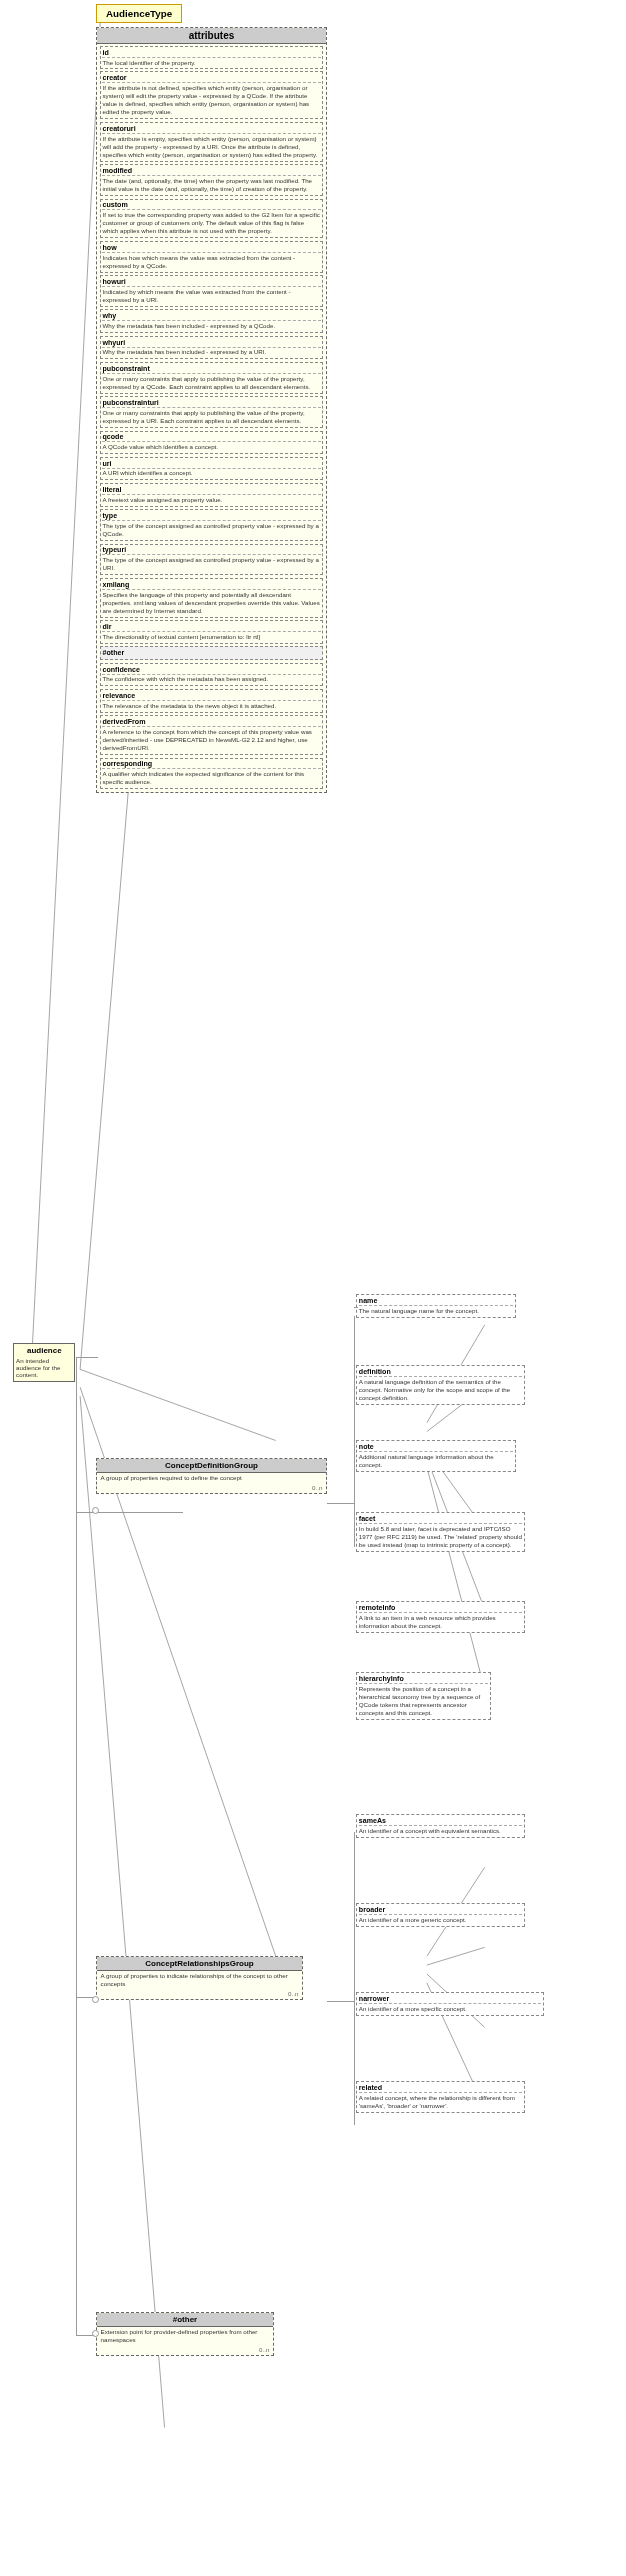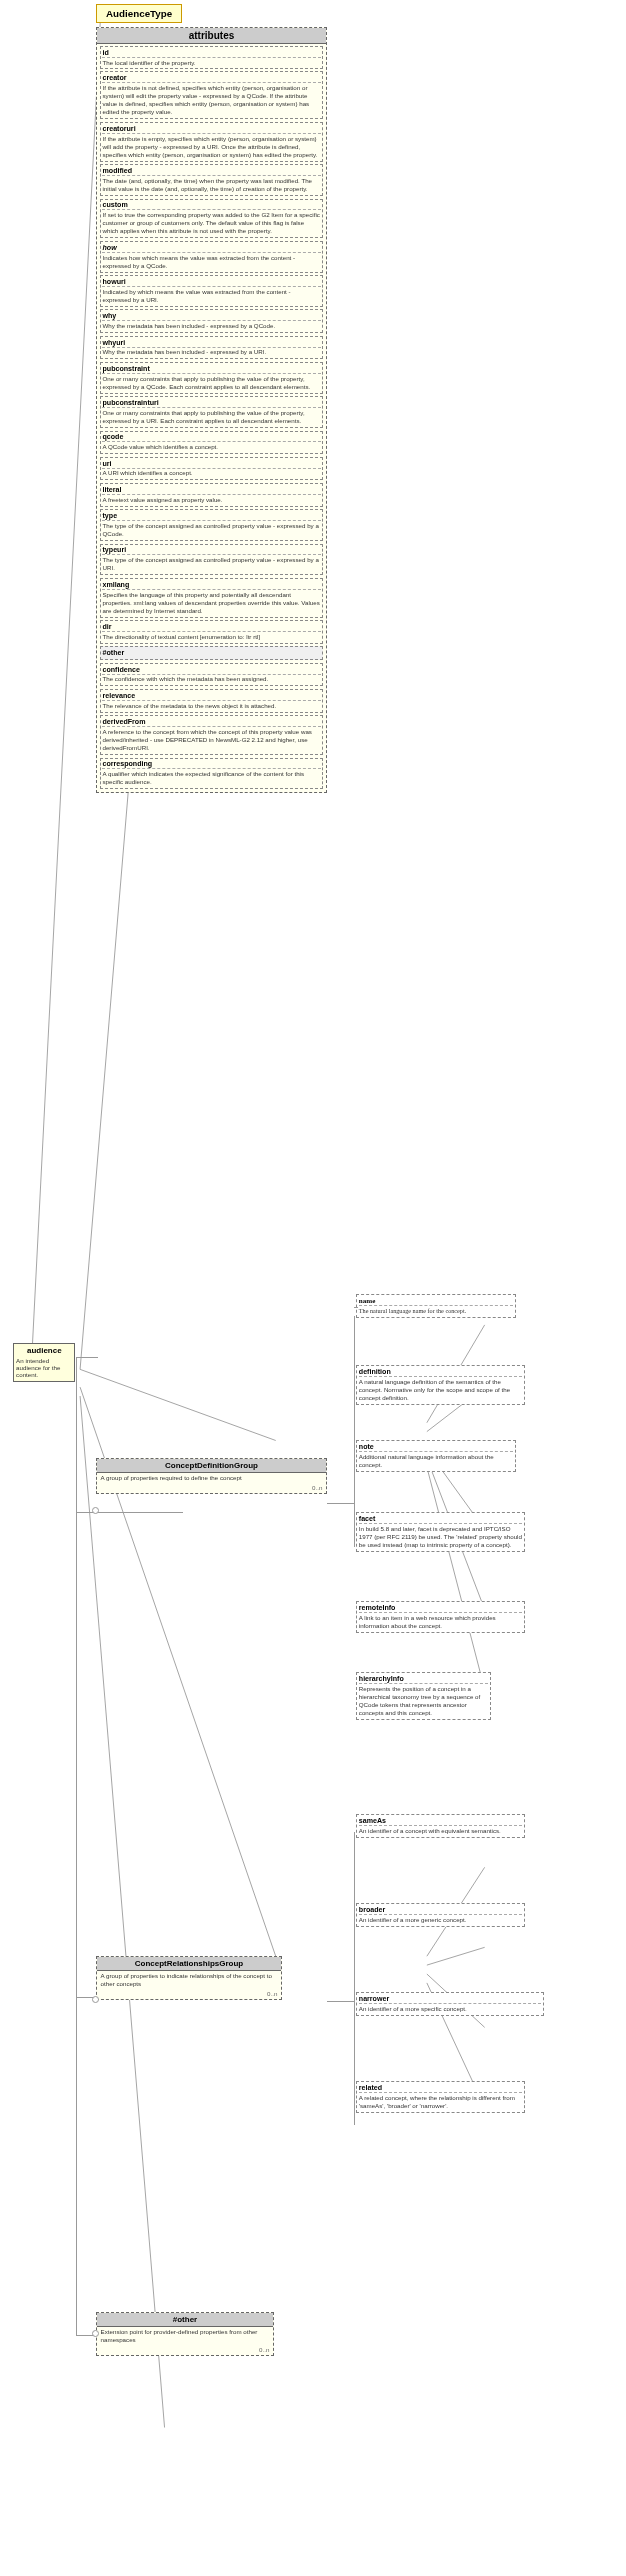--- a/index.html
+++ b/index.html
@@ -95,21 +95,21 @@
     <div style="font-weight:bold; font-size:7.1px; border-bottom:0.9px dashed #aaa; margin-bottom:0.9px;">modified</div>
     <div style="font-size:6.2px; color:#333; line-height:1.3;">The date (and, optionally, the time) when the property was last modified. The initial value is the date (and, optionally, the time) of creation of the property.</div>
   </div>
 
   <div style="border:0.9px dashed #888; margin:2.7px; padding:1.8px;">
     <div style="font-weight:bold; font-size:7.1px; border-bottom:0.9px dashed #aaa; margin-bottom:0.9px;">custom</div>
     <div style="font-size:6.2px; color:#333; line-height:1.3;">If set to true the corresponding property was added to the G2 Item for a specific customer or group of customers only. The default value of this flag is false which applies when this attribute is not used with the property.</div>
   </div>
 
   <div style="border:0.9px dashed #888; margin:2.7px; padding:1.8px;">
-    <div style="font-weight:bold; font-size:7.1px; border-bottom:0.9px dashed #aaa; margin-bottom:0.9px;font-style:italic;">how</div>
+    <div style="font-weight:bold; font-size:7.1px; border-bottom:0.9px dashed #aaa; margin-bottom:0.9px;">how</div>
     <div style="font-size:6.2px; color:#333; line-height:1.3;">Indicates how which means the value was extracted from the content - expressed by a QCode.</div>
   </div>
 
   <div style="border:0.9px dashed #888; margin:2.7px; padding:1.8px;">
     <div style="font-weight:bold; font-size:7.1px; border-bottom:0.9px dashed #aaa; margin-bottom:0.9px;">howuri</div>
     <div style="font-size:6.2px; color:#333; line-height:1.3;">Indicated by which means the value was extracted from the content - expressed by a URI.</div>
   </div>
 
   <div style="border:0.9px dashed #888; margin:2.7px; padding:1.8px;">
     <div style="font-weight:bold; font-size:7.1px; border-bottom:0.9px dashed #aaa; margin-bottom:0.9px;">why</div>
@@ -211,21 +211,21 @@
 
 <div style="position:absolute; top:1458px; left:96px; width:231px; border:0.9px dashed #666; background:#fffff0;">
   <div style="background:#ccc; border-bottom:0.9px solid #666; padding:1.8px 3.6px; font-weight:bold; font-size:8px; text-align:center;">ConceptDefinitionGroup</div>
   <div style="font-size:6.2px; color:#333; padding:1.8px 3.6px; line-height:1.3;">A group of properties required to define the concept</div>
   <div style="font-size:6.2px; color:#666; padding:0 3.6px 1.8px; text-align:right;">0..n</div>
 </div>
 
 <div style="position:absolute; top:1503px; left:327px; width:27px; height:0.9px; background:#999;"></div>
 <div style="position:absolute; top:1316px; left:354px; width:0.9px; height:231px; background:#999;"></div>
 
-<div style="position:absolute; top:1294px; left:356px; width:160px; border:0.9px dashed #888; background:#fff; padding:1.8px;font-family:Liberation Serif, serif;">
+<div style="position:absolute; top:1294px; left:356px; width:160px; border:0.9px dashed #888; background:#fff; padding:1.8px;">
   <div style="font-weight:bold; font-size:7.1px; border-bottom:0.9px dashed #aaa; margin-bottom:0.9px;">name</div>
   <div style="font-size:6.2px; color:#333; line-height:1.3;">The natural language name for the concept.</div>
 </div>
 
 <div style="position:absolute; top:1307px; left:354px; width:3.6px; height:0.9px; background:#999;"></div>
 
 <div style="position:absolute; top:1365px; left:356px; width:169px; border:0.9px dashed #888; background:#fff; padding:1.8px;">
   <div style="font-weight:bold; font-size:7.1px; border-bottom:0.9px dashed #aaa; margin-bottom:0.9px;">definition</div>
   <div style="font-size:6.2px; color:#333; line-height:1.3;">A natural language definition of the semantics of the concept. Normative only for the scope and scope of the concept definition.</div>
 </div>
@@ -243,21 +243,21 @@
 <div style="position:absolute; top:1601px; left:356px; width:169px; border:0.9px dashed #888; background:#fff; padding:1.8px;">
   <div style="font-weight:bold; font-size:7.1px; border-bottom:0.9px dashed #aaa; margin-bottom:0.9px;">remoteInfo</div>
   <div style="font-size:6.2px; color:#333; line-height:1.3;">A link to an item in a web resource which provides information about the concept.</div>
 </div>
 
 <div style="position:absolute; top:1672px; left:356px; width:135px; border:0.9px dashed #888; background:#fff; padding:1.8px;">
   <div style="font-weight:bold; font-size:7.1px; border-bottom:0.9px dashed #aaa; margin-bottom:0.9px;">hierarchyInfo</div>
   <div style="font-size:6.2px; color:#333; line-height:1.3;">Represents the position of a concept in a hierarchical taxonomy tree by a sequence of QCode tokens that represents ancestor concepts and this concept.</div>
 </div>
 
-<div style="position:absolute; top:1956px; left:96px; width:186px; border:0.9px dashed #666; background:#fffff0;">
+<div style="position:absolute; top:1956px; left:96px; width:207px; border:0.9px dashed #666; background:#fffff0;">
   <div style="background:#ccc; border-bottom:0.9px solid #666; padding:1.8px 3.6px; font-weight:bold; font-size:8px; text-align:center;">ConceptRelationshipsGroup</div>
   <div style="font-size:6.2px; color:#333; padding:1.8px 3.6px; line-height:1.3;">A group of properties to indicate relationships of the concept to other concepts</div>
   <div style="font-size:6.2px; color:#666; padding:0 3.6px 1.8px; text-align:right;">0..n</div>
 </div>
 
 <div style="position:absolute; top:2001px; left:327px; width:27px; height:0.9px; background:#999;"></div>
 <div style="position:absolute; top:1832px; left:354px; width:0.9px; height:293px; background:#999;"></div>
 
 <div style="position:absolute; top:1814px; left:356px; width:169px; border:0.9px dashed #888; background:#fff; padding:1.8px;">
   <div style="font-weight:bold; font-size:7.1px; border-bottom:0.9px dashed #aaa; margin-bottom:0.9px;">sameAs</div>

